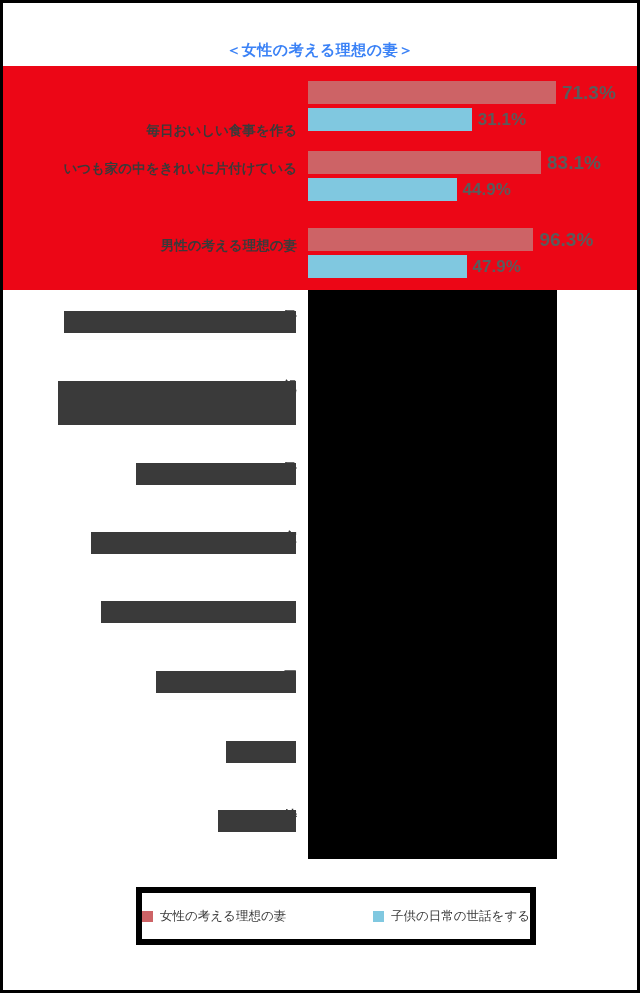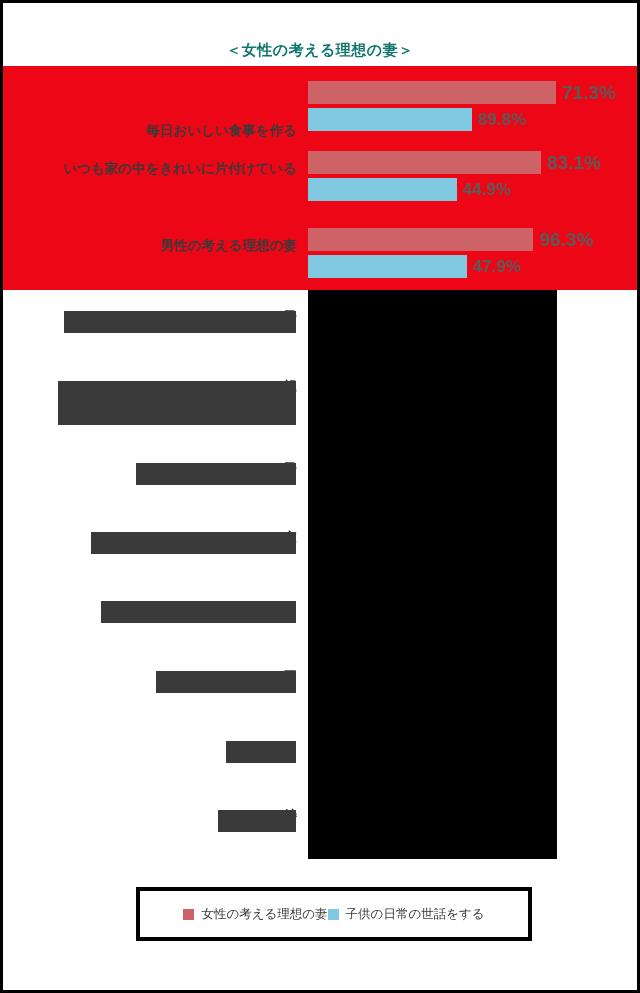--- a/index.html
+++ b/index.html
@@ -12,21 +12,21 @@
   .page{
     position:absolute;left:3px;top:3px;
     width:634px;height:987px;
     background:#ffffff;
     overflow:hidden;
   }
   
   .title{
     position:absolute;left:0;top:38px;width:634px;
     text-align:center;
-    font-size:15px;font-weight:bold;color:#0f766e;
+    font-size:15px;font-weight:bold;color:#3b82f6;
     letter-spacing:0.5px;
     white-space:nowrap;
   }
   
   .red-band{
     position:absolute;left:0;top:63px;width:634px;height:224px;
     background:#ec0616;
   }
   
   .black-band{
@@ -54,22 +54,22 @@
     position:absolute;background:#3a3a3a;
   }
   .redact-val{
     position:absolute;background:#5b5b5b;
   }
   
   .legend{
     position:absolute;left:133px;top:884px;
     width:388px;height:46px;
     background:#ffffff;
-    border:4px solid #000000;
-    display:flex;align-items:center;justify-content:center;
+    border:6px solid #000000;
+    display:flex;align-items:center;justify-content:space-between;
   }
   .legend-item{display:flex;align-items:center;gap:7px;}
   .swatch{width:11px;height:11px;display:inline-block;}
   .swatch.f{background:#cd6366;}
   .swatch.m{background:#80c8e0;}
   .legend-text{font-size:12.5px;color:#3a3a3a;white-space:nowrap;}
 </style>
 </head>
 <body>
 
@@ -77,21 +77,21 @@
 
   <div class="title">＜女性の考える理想の妻＞</div>
 
   <div class="red-band"></div>
 
   <div id="rows-host">
       <div class="rlabel" style="top: 87px; margin-top: 32px;">毎日おいしい食事を作る</div>
       <div class="bar f" style="top: 78px; width: 247.919px;"></div>
       <div class="val big" style="top: 78px; left: 558.919px;">71.3%</div>
       <div class="bar m" style="top: 105px; width: 163.845px;"></div>
-      <div class="val" style="top: 105px; left: 474.845px;">89.8%</div>
+      <div class="val" style="top: 105px; left: 474.845px;">31.1%</div>
       <div class="rlabel" style="top: 157px;">いつも家の中をきれいに片付けている</div>
       <div class="bar f" style="top: 148px; width: 233.024px;"></div>
       <div class="val big" style="top: 148px; left: 544.024px;">83.1%</div>
       <div class="bar m" style="top: 175px; width: 148.619px;"></div>
       <div class="val" style="top: 175px; left: 459.619px;">44.9%</div>
       <div class="rlabel" style="top: 234px;">男性の考える理想の妻</div>
       <div class="bar f" style="top: 225px; width: 225.411px;"></div>
       <div class="val big" style="top: 225px; left: 536.411px;">96.3%</div>
       <div class="bar m" style="top: 252px; width: 158.549px;"></div>
       <div class="val" style="top: 252px; left: 469.549px; text-align: center;">47.9%</div>

